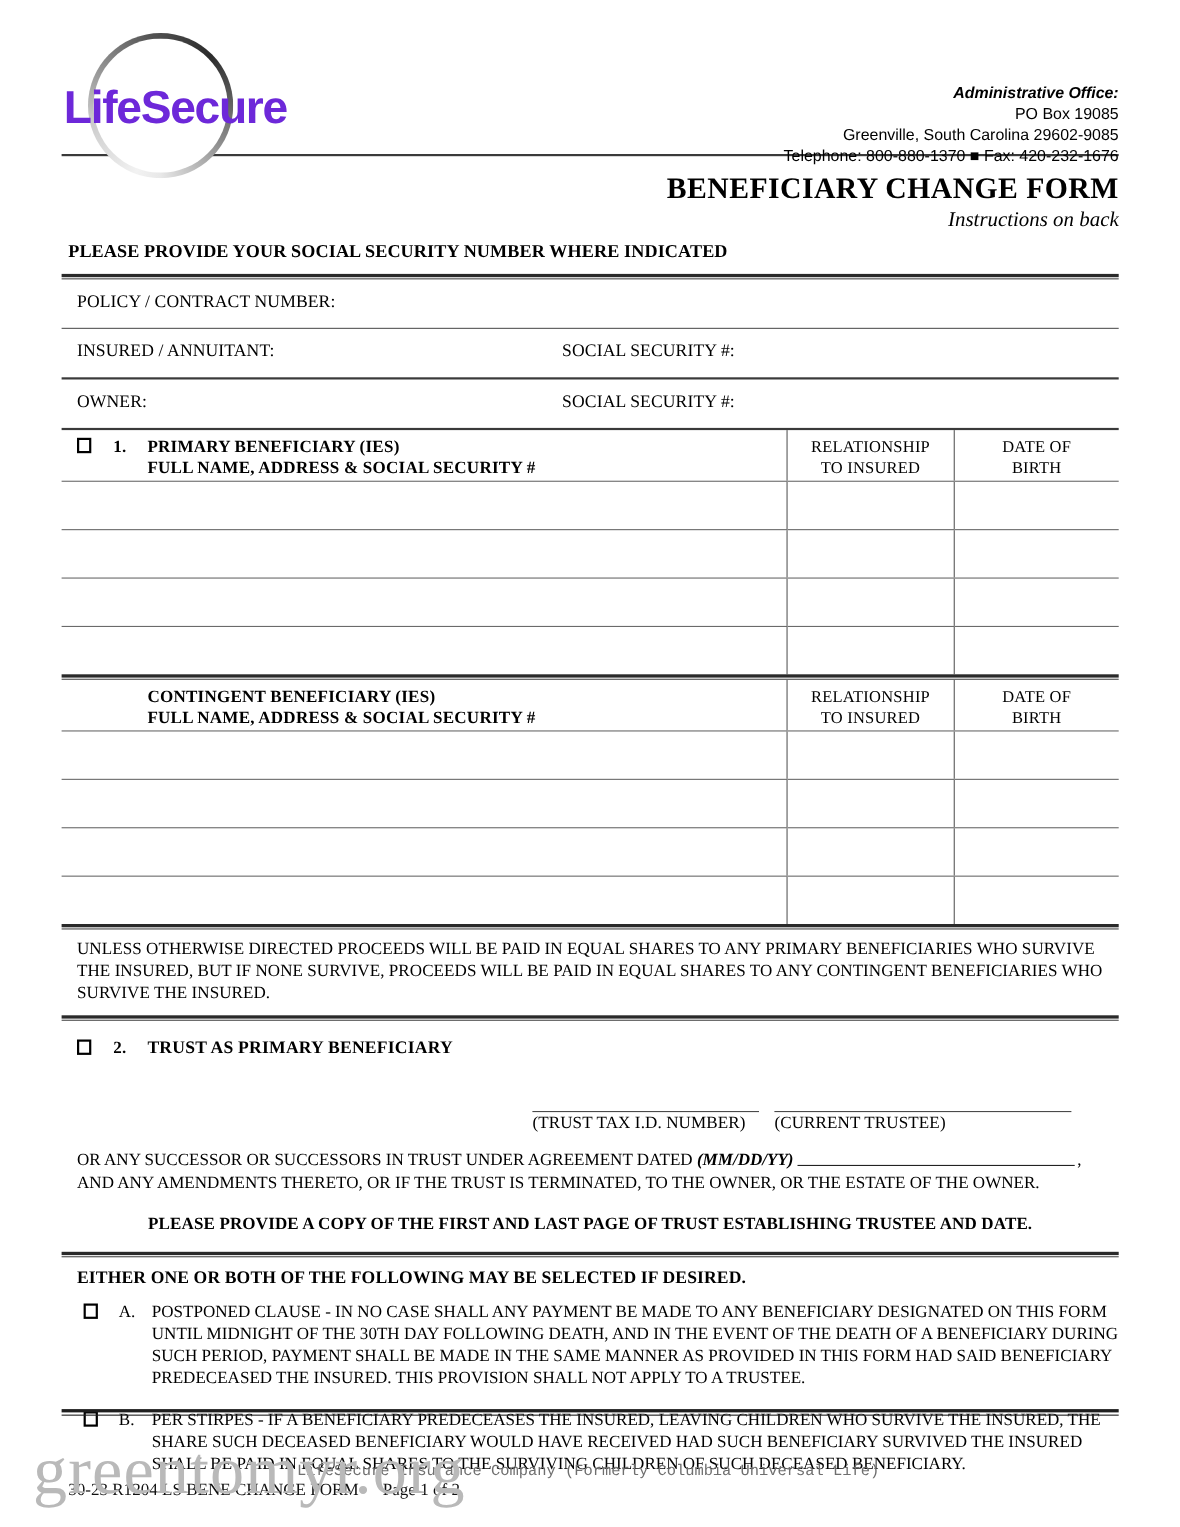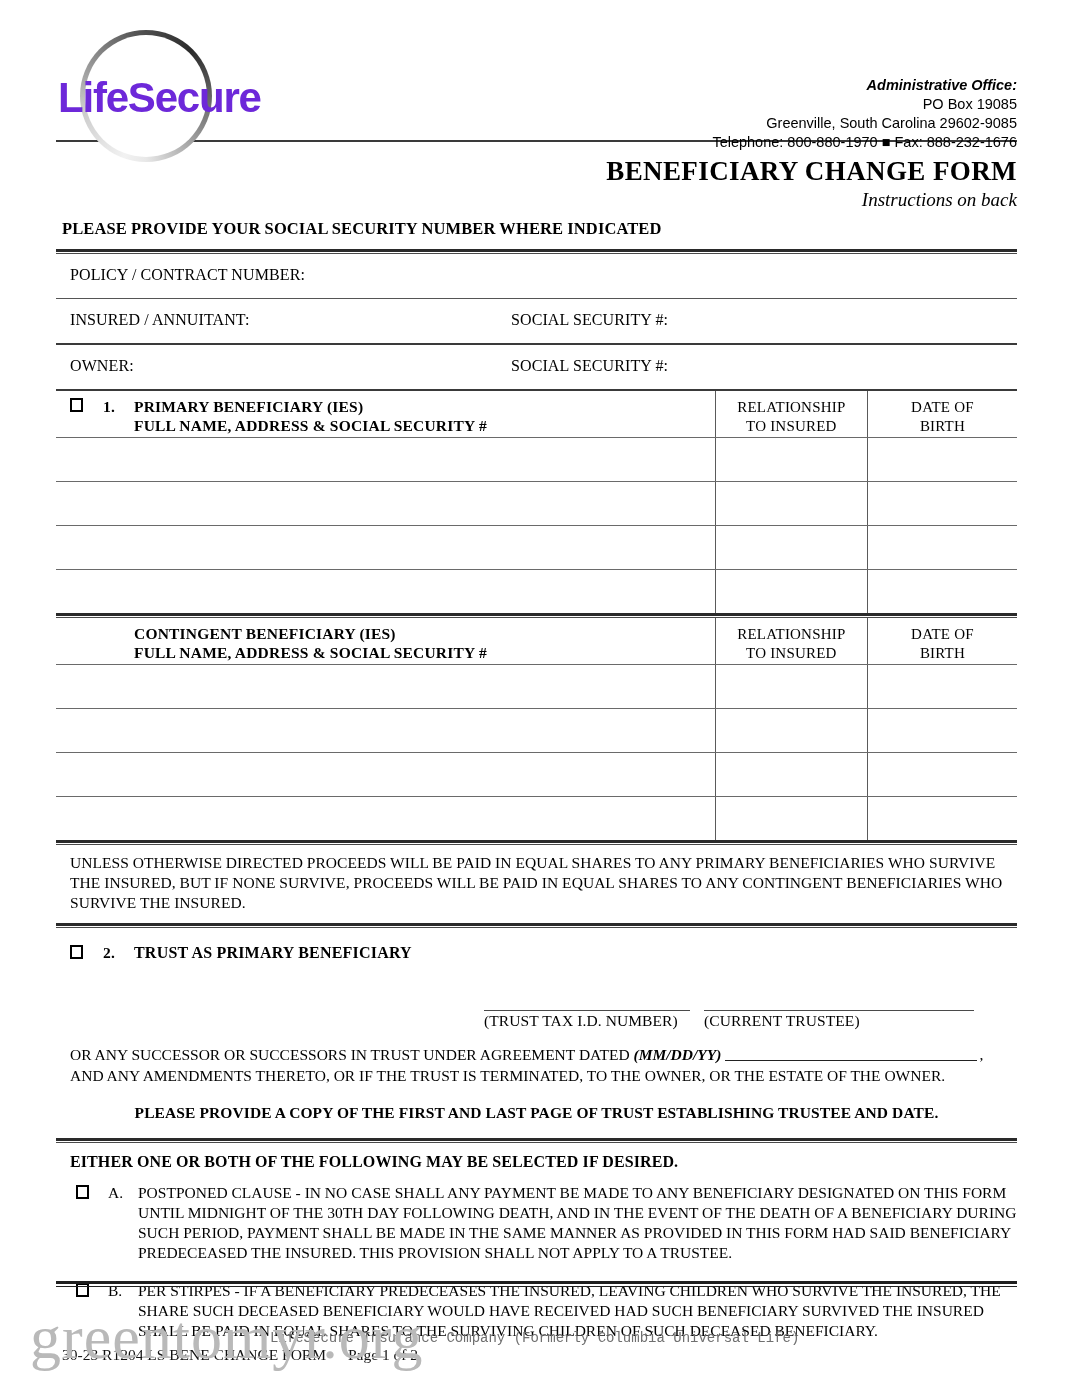--- a/index.html
+++ b/index.html
@@ -314,21 +314,21 @@
 
   <div class="header">
     <div class="logo-wrap">
       <div class="logo-ring"></div>
       <div class="logo-text">LifeSecure</div>
     </div>
     <div class="admin-block">
       <div class="ital">Administrative Office:</div>
       <div>PO Box 19085</div>
       <div>Greenville, South Carolina 29602-9085</div>
-      <div>Telephone: 800-880-1970 ■ Fax: 888-232-1676</div>
+      <div>Telephone: 800-880-1370 ■ Fax: 420-232-1676</div>
     </div>
   </div>
 
   <div class="rule-single"></div>
 
   <div class="title-area">
     <div class="doc-title">BENEFICIARY CHANGE FORM</div>
     <div class="doc-subtitle">Instructions on back</div>
   </div>
   <div class="ssn-note">PLEASE PROVIDE YOUR SOCIAL SECURITY NUMBER WHERE INDICATED</div>

